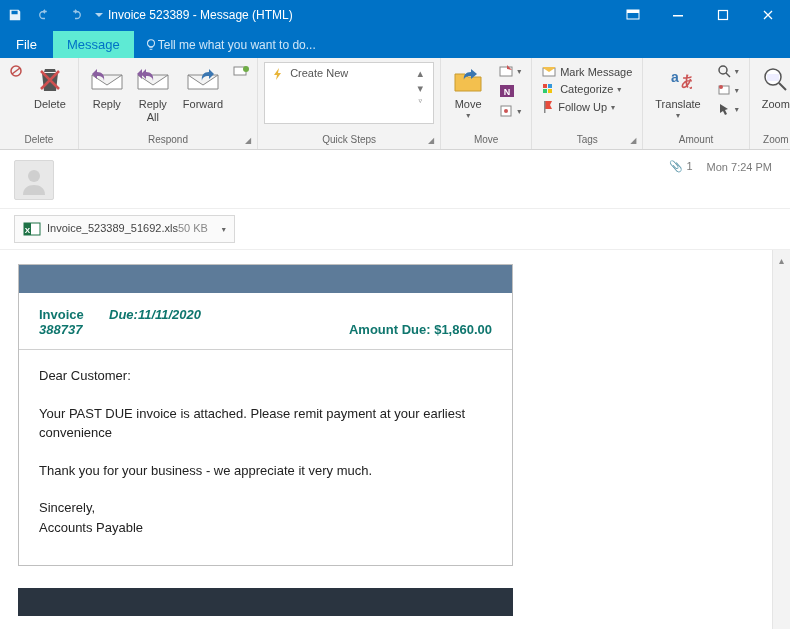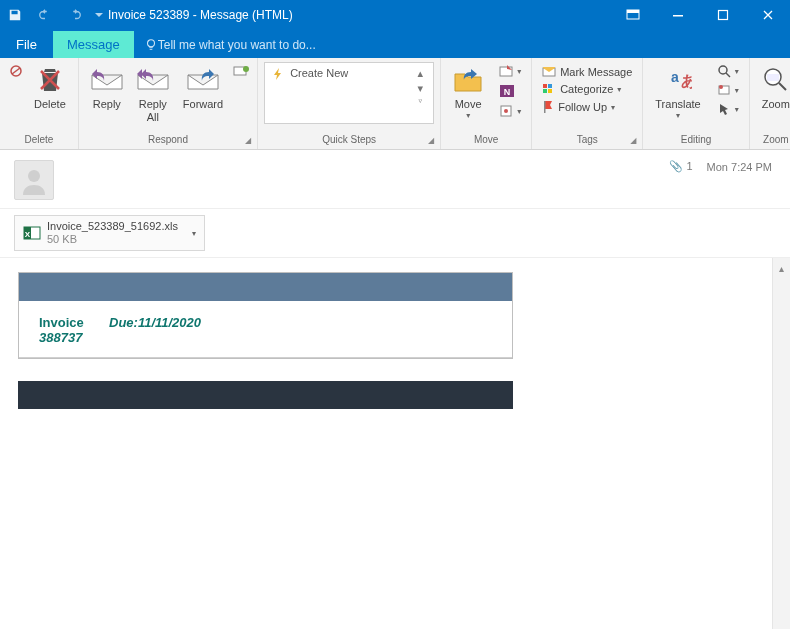--- a/index.html
+++ b/index.html
@@ -38,21 +38,21 @@
 .msgheader { display: flex; align-items: center; padding: 10px 14px 8px 14px; gap: 12px; border-bottom: 1px solid #eee; position: relative; }
 .avatar { width: 40px; height: 40px; background: #e8e8e8; border: 1px solid #d8d8d8; border-radius: 2px; display: flex; align-items: center; justify-content: center; color: #bbb; }
 .msgmeta { flex: 1; }
 .msgmeta-top { height: 14px; background: linear-gradient(90deg, #eee, #f5f5f5); border-radius: 6px; filter: blur(3px); width: 430px; margin-bottom: 4px; }
 .subject { font-size: 16px; color: #333; font-weight: 400; }
 .msgtime { position: absolute; right: 18px; top: 10px; font-size: 11px; color: #7a7a7a; display: flex; align-items: center; gap: 14px; }
 
 
 .attachrow { padding: 6px 14px; border-bottom: 1px solid #eee; }
 .attach { display: inline-flex; align-items: center; border: 1px solid #d8d8d8; background: #fafafa; padding: 4px 8px; font-size: 11px; color: #444; gap: 6px; }
-.attach .meta { display: flex; flex-direction: column; line-height: 1.2; }
+.attach .meta { display: flex; line-height: 1.2; align-items: center; }
 .attach .size { color: #888; }
 
 
 .msgbody-wrap { display: flex; height: 407px; }
 .msgbody { flex: 1; padding: 14px 18px 0 18px; overflow: hidden; }
 .scrollbar { width: 18px; background: #f3f3f3; border-left: 1px solid #e5e5e5; display: flex; flex-direction: column; align-items: center; justify-content: space-between; padding: 2px 0; }
 .scroll-arrow { width: 16px; height: 16px; display: flex; align-items: center; justify-content: center; color: #888; font-size: 10px; }
 
 .invoice-card { border: 1px solid #bfbfbf; width: 495px; }
 .invoice-banner { background: #5d7b99; height: 28px; }
@@ -312,21 +312,21 @@
             <span class="caret">▾</span>
           </div>
         <div class="r-btn-small">
             <svg width="14" height="14" viewBox="0 0 14 14">
               <path fill="#555" d="M3 2l8 5-3 1 2 4-2 1-2-4-3 2z"></path>
             </svg>
             <span class="caret">▾</span>
           </div>
       </div>
     </div>
-    <div class="r-group-label">Editing</div>
+    <div class="r-group-label">Amount</div>
   </div>
 
   <div class="r-group" style="border-right:none">
     <div class="r-btns">
       <div class="r-btn">
         <div class="icon">
             <svg width="28" height="28" viewBox="0 0 28 28">
               <circle cx="11" cy="11" r="8" fill="#fff" stroke="#555" stroke-width="1.5"></circle>
               <line x1="17" y1="17" x2="24" y2="24" stroke="#555" stroke-width="2"></line>
               <rect x="5" y="8" width="12" height="7" fill="#eef"></rect>
@@ -373,22 +373,29 @@
     <div class="invoice-card">
       <div class="invoice-banner"></div>
       <div class="invoice-head">
         <div class="left">
           <div>Invoice</div>
           <div style="font-style:italic">388737</div>
         </div>
         <div class="mid">
           <div class="row1">Due:11/11/2020</div>
         </div>
+        <div class="right">Amount Due: $1,860.00</div>
       </div>
       <div class="invoice-divider"></div>
+      <div class="invoice-body">
+        <p>Dear Customer:</p>
+        <p>Your PAST DUE invoice is attached. Please remit payment at your earliest convenience</p>
+        <p>Thank you for your business - we appreciate it very much.</p>
+        <p style="margin-bottom:0"><span>Sincerely,</span><br><span>Accounts Payable</span></p>
+      </div>
     </div>
     <div class="invoice-footer" style="width:495px;margin-top:22px"></div>
   </div>
   <div class="scrollbar">
     <div class="scroll-arrow">▴</div>
 
   </div>
 </div>
 
 </body></html>

